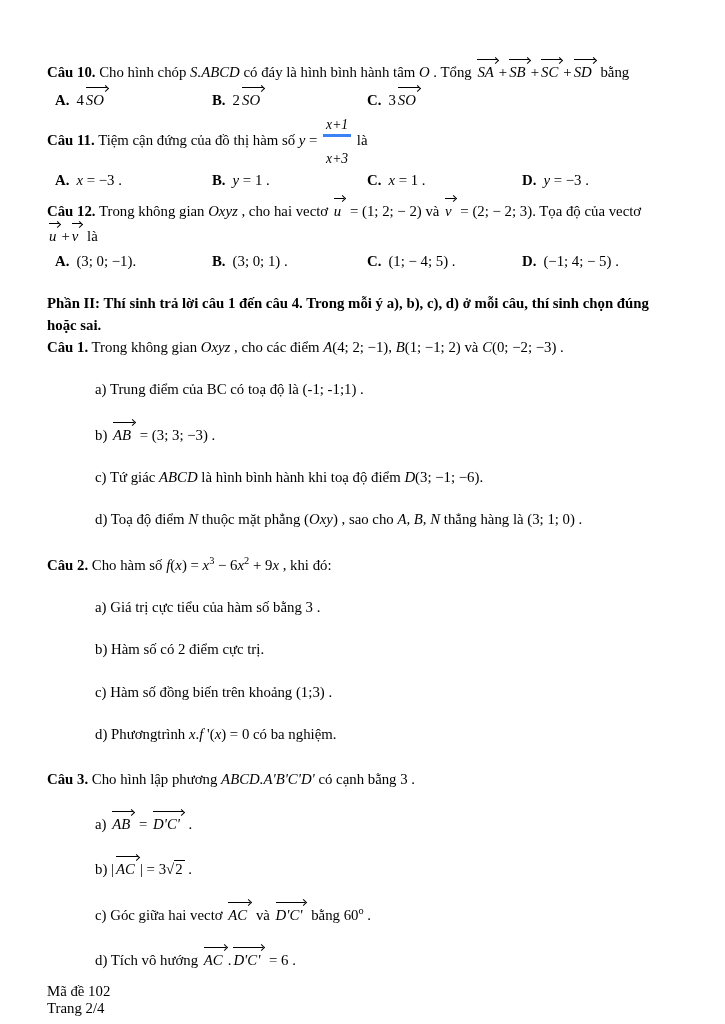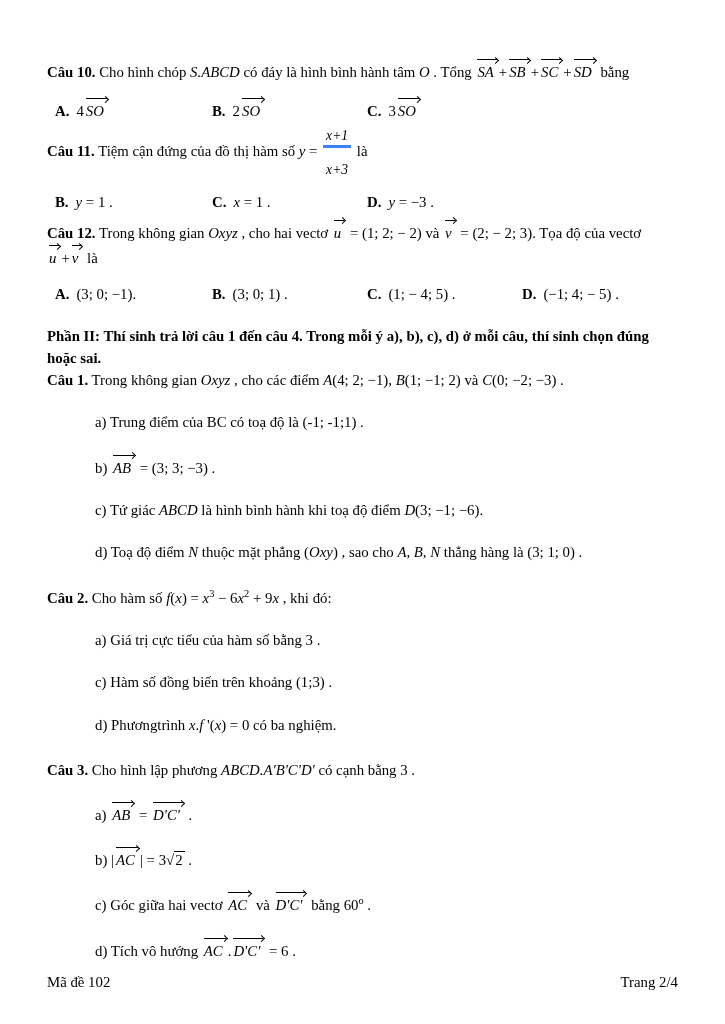--- a/index.html
+++ b/index.html
@@ -8,27 +8,27 @@
     box-sizing:border-box; padding:58px 47px 34px 47px;
     font-family:"Liberation Serif", serif; font-size:14.8px; color:#000;
     display:flex; flex-direction:column;justify-content:space-between;
   }
   .doc { flex:1; }
   .question { margin-top:0; line-height:1.5; }
   .question:first-child { margin-top:0; }
   .qlabel { font-weight:bold; }
   .choices {
     display:grid; grid-template-columns:157px 155px 155px 1fr;
-    padding-left:8px; margin:14px 0 4px 0; line-height:1.6;
+    padding-left:8px; margin:3px 0 4px 0; line-height:1.6;
   }
   .clabel { font-weight:bold; margin-right:7px; }
   .section { font-weight:bold; margin-top:18px; line-height:1.5; }
   .sub { margin:20px 0 0 48px; line-height:1.5; }
   .sub + .question { margin-top:23px; }
-  .footer { display:flex; justify-content:space-between; margin-top:auto; padding-top:12px; }
+  .footer { display:flex; justify-content:space-between; margin-top:auto; padding-top:12px;flex-direction:column; }
 
   
   .vec { position:relative; display:inline-block; font-style:italic; padding:3px 4px 0 1px; margin:0 1px; }
   .vec::before { content:""; position:absolute; left:1px; right:1px; top:1px; border-top:1px solid #000; }
   .vec::after {
     content:""; position:absolute; right:0; top:-0.5px; width:4px; height:4px;
     border-top:1px solid #000; border-right:1px solid #000; transform:rotate(45deg);
   }
   
   .frac { display:inline-block; vertical-align:middle; text-align:center; line-height:1.15; font-size:0.92em; font-style:italic; margin:0 2px; }
@@ -46,39 +46,41 @@
 <div class="page">
   <div id="doc" class="doc">
       <div class="question"><span class="qlabel">Câu 10.</span> Cho hình chóp <i>S.ABCD</i> có đáy là hình bình hành tâm <i>O</i> . Tổng <span class="vec">SA</span>+<span class="vec">SB</span>+<span class="vec">SC</span>+<span class="vec">SD</span> bằng</div>
       <div class="choices">
         <div><b class="clabel">A.</b>4<span class="vec">SO</span></div>
         <div><b class="clabel">B.</b>2<span class="vec">SO</span></div>
         <div><b class="clabel">C.</b>3<span class="vec">SO</span></div>
       </div>
       <div class="question"><span class="qlabel">Câu 11.</span> Tiệm cận đứng của đồ thị hàm số <i>y</i> = <span class="frac"><span class="num">x+1</span><span class="den">x+3</span></span> là</div>
       <div class="choices">
+        <div><b class="clabel">A.</b><i>x</i> = −3 .</div>
         <div><b class="clabel">B.</b><i>y</i> = 1 .</div>
         <div><b class="clabel">C.</b><i>x</i> = 1 .</div>
         <div><b class="clabel">D.</b><i>y</i> = −3 .</div>
       </div>
       <div class="question"><span class="qlabel">Câu 12.</span> Trong không gian <i>Oxyz</i> , cho hai vectơ <span class="vec">u</span> = (1; 2; − 2) và <span class="vec">v</span> = (2; − 2; 3). Tọa độ của vectơ<br><span class="vec">u</span>+<span class="vec">v</span> là</div>
       <div class="choices">
         <div><b class="clabel">A.</b>(3; 0; −1).</div>
         <div><b class="clabel">B.</b>(3; 0; 1) .</div>
         <div><b class="clabel">C.</b>(1; − 4; 5) .</div>
         <div><b class="clabel">D.</b>(−1; 4; − 5) .</div>
       </div>
       <div class="section">Phần II: Thí sinh trả lời câu 1 đến câu 4. Trong mỗi ý a), b), c), d) ở mỗi câu, thí sinh chọn đúng hoặc sai.</div>
       <div class="question"><span class="qlabel">Câu 1.</span> Trong không gian <i>Oxyz</i> , cho các điểm <i>A</i>(4; 2; −1), <i>B</i>(1; −1; 2) và <i>C</i>(0; −2; −3) .</div>
       <div class="sub">a) Trung điểm của BC có toạ độ là (-1; -1;1) .</div>
       <div class="sub">b) <span class="vec">AB</span> = (3; 3; −3) .</div>
       <div class="sub">c) Tứ giác <i>ABCD</i> là hình bình hành khi toạ độ điểm <i>D</i>(3; −1; −6).</div>
       <div class="sub">d) Toạ độ điểm <i>N</i> thuộc mặt phẳng (<i>Oxy</i>) , sao cho <i>A, B, N</i> thẳng hàng là (3; 1; 0) .</div>
       <div class="question"><span class="qlabel">Câu 2.</span> Cho hàm số <i>f</i>(<i>x</i>) = <i>x</i><sup>3</sup> − 6<i>x</i><sup>2</sup> + 9<i>x</i> , khi đó:</div>
       <div class="sub">a) Giá trị cực tiểu của hàm số bằng 3 .</div>
+      <div class="sub">b) Hàm số có 2 điểm cực trị.</div>
       <div class="sub">c) Hàm số đồng biến trên khoảng (1;3) .</div>
       <div class="sub">d) Phươngtrình <i>x</i>.<i>f</i> '(<i>x</i>) = 0 có ba nghiệm.</div>
       <div class="question"><span class="qlabel">Câu 3.</span> Cho hình lập phương <i>ABCD.A'B'C'D'</i> có cạnh bằng 3 .</div>
       <div class="sub">a) <span class="vec">AB</span> = <span class="vec">D'C'</span> .</div>
       <div class="sub">b) |<span class="vec">AC</span>| = 3<span class="sqrt">√<span class="rad">2</span></span> .</div>
       <div class="sub">c) Góc giữa hai vectơ <span class="vec">AC</span> và <span class="vec">D'C'</span> bằng 60<sup>o</sup> .</div>
       <div class="sub">d) Tích vô hướng <span class="vec">AC</span>.<span class="vec">D'C'</span> = 6 .</div>
     </div>
   <div class="footer">
     <span>Mã đề 102</span>

